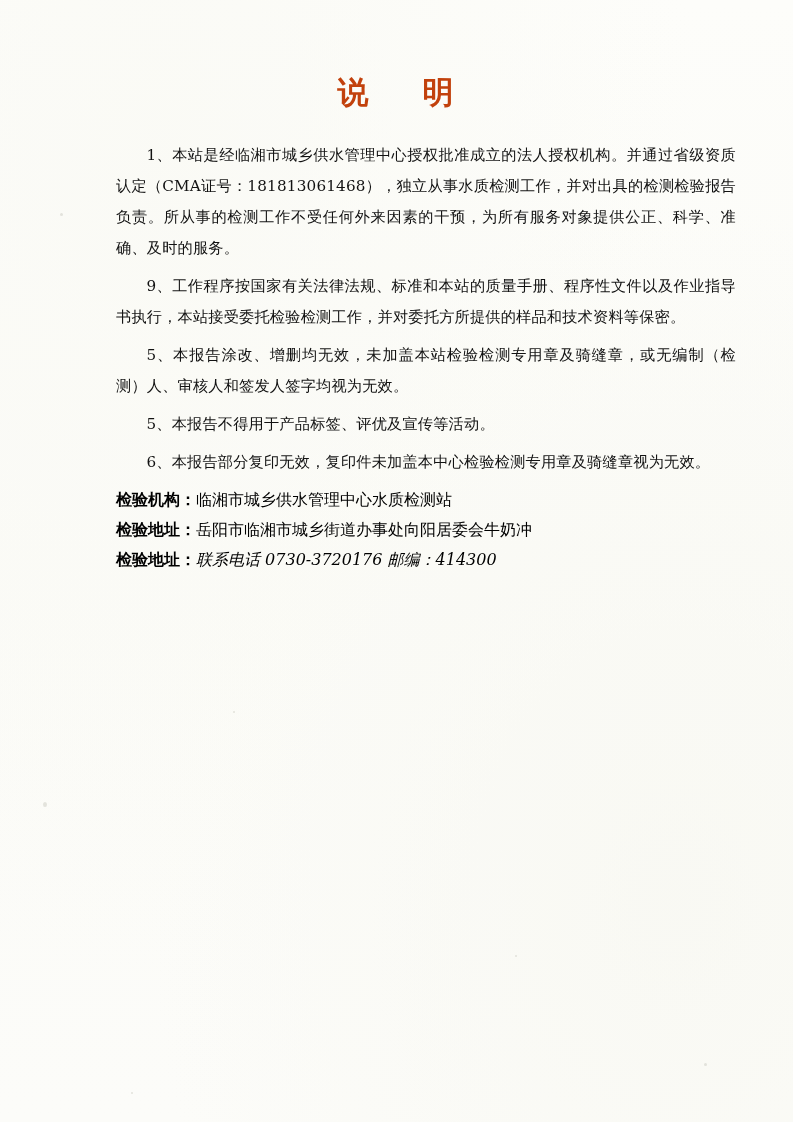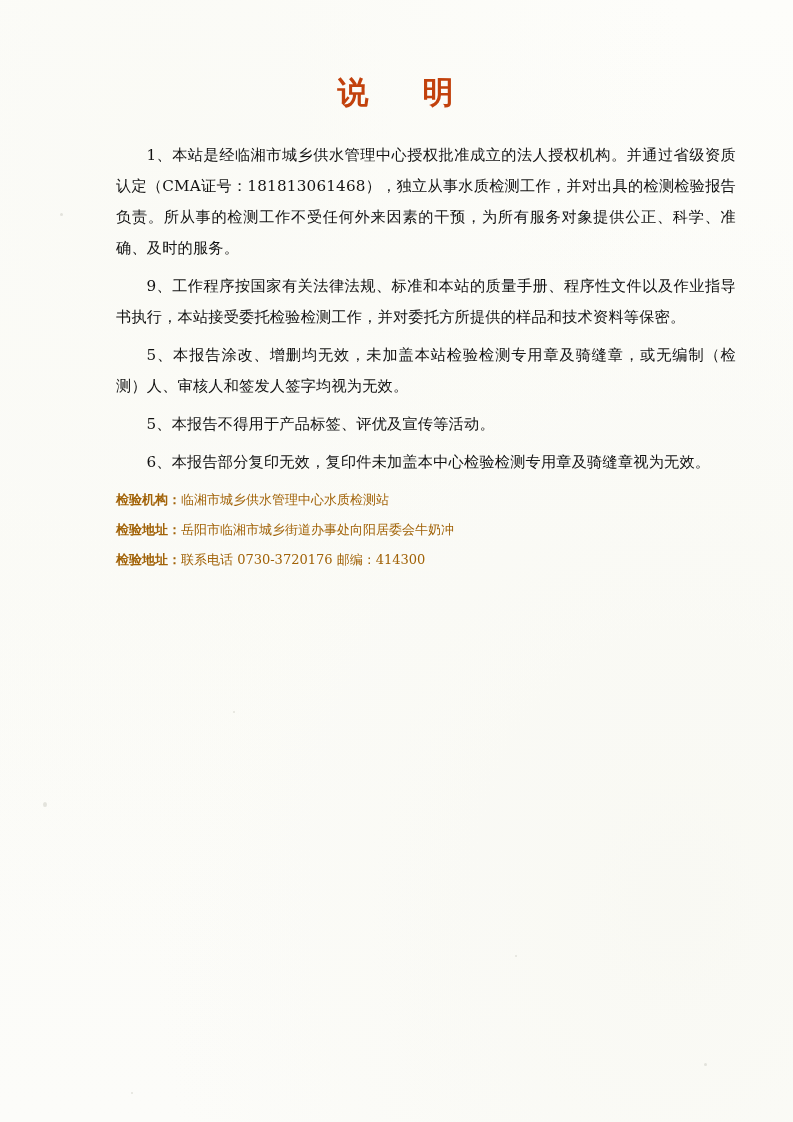--- a/index.html
+++ b/index.html
@@ -68,30 +68,31 @@
     letter-spacing: .2px;
     color: #121212;
   }
   p.indent {
     text-indent: 2em;
   }
   .contact-block {
     margin-top: 4px;
   }
   .contact-line {
-    font-size: 13px;
+    font-size: 16px;
     line-height: 30px;
-    color: #a16207;
+    color: #000000;
     white-space: nowrap;
   }
   .contact-line .lbl {
     font-weight: bold;
   }
   .num-ascii {
     font-family: "DejaVu Serif", "Liberation Serif", serif;
+    font-style: italic;
   }
 </style>
 </head>
 <body>
 
 <div class="paper-tint"></div>
 
 <div class="speck" style="left:60px;  top:213px;  width:3px;  height:3px;"></div>
 <div class="speck" style="left:43px;  top:802px;  width:4px;  height:5px;"></div>
 <div class="speck" style="left:233px; top:711px;  width:2px;  height:2px;"></div>

